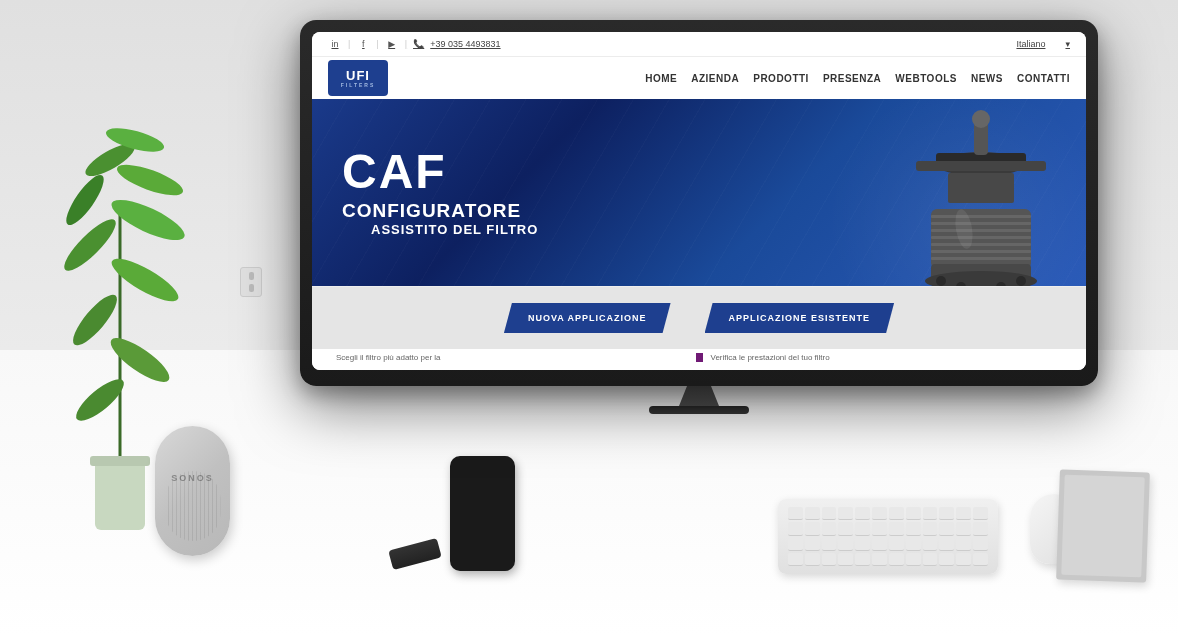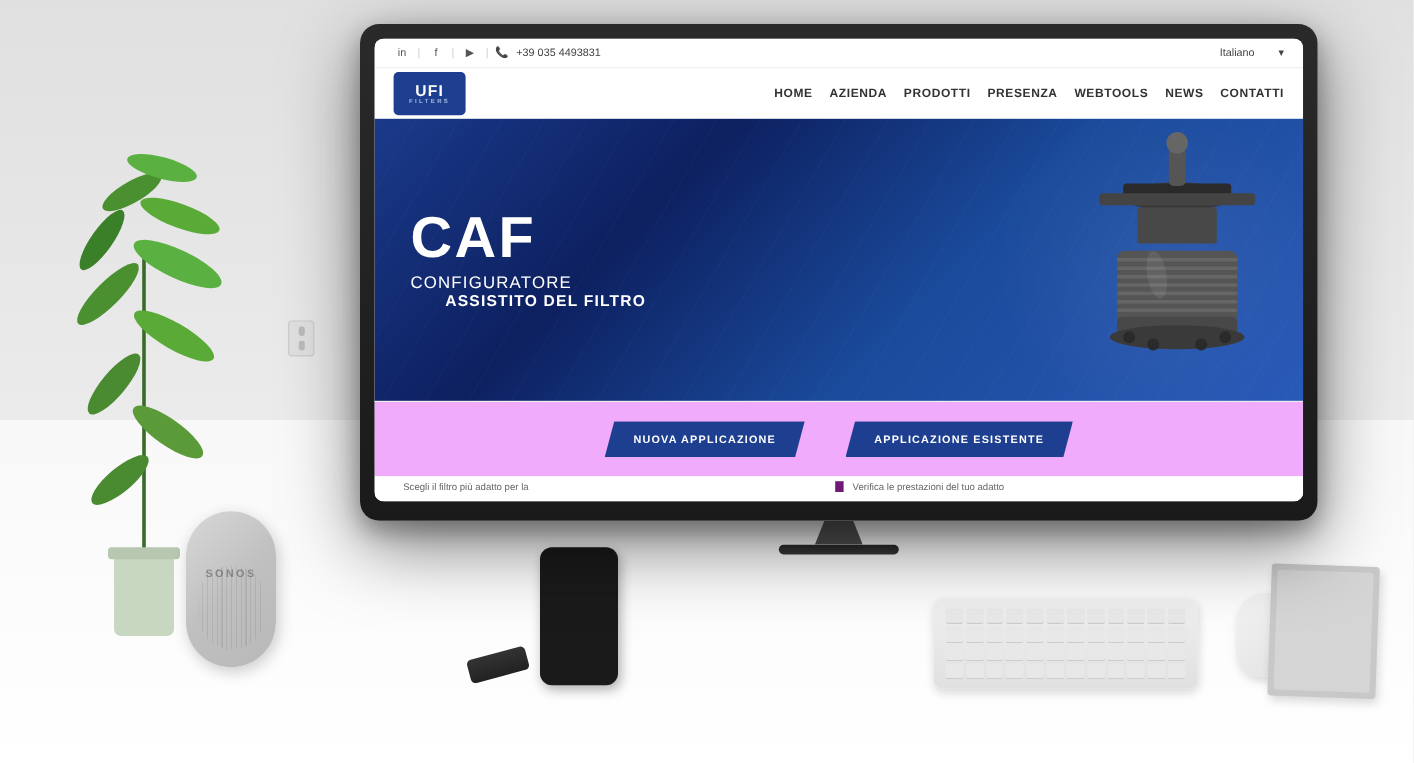--- a/index.html
+++ b/index.html
@@ -215,20 +215,21 @@
     
     .site-topbar {
       background: #fff;
       display: flex;
       align-items: center;
       justify-content: space-between;
       padding: 5px 16px;
       font-size: 9px;
       color: #444;
       border-bottom: 1px solid #eee;
+      text-decoration: underline;
     }
 
     .site-topbar-left {
       display: flex;
       align-items: center;
       gap: 6px;
     }
 
     .site-topbar-right {
       font-size: 9px;
@@ -293,21 +294,21 @@
       font-weight: bold;
       color: #333;
       letter-spacing: 0.5px;
       cursor: pointer;
       text-transform: uppercase;
     }
 
     
     .site-hero {
       background: linear-gradient(135deg, #1a3a8a 0%, #0d2060 30%, #1a4a9a 60%, #2a5ab8 100%);
-      height: 235px;
+      height: 187px;
       position: relative;
       overflow: hidden;
       display: flex;
       align-items: center;
     }
 
     .hero-bg-shape {
       position: absolute;
       right: -20px;
       top: -20px;
@@ -340,22 +341,22 @@
     .hero-caf {
       color: #fff;
       font-size: 48px;
       font-weight: 900;
       line-height: 1;
       letter-spacing: 2px;
     }
 
     .hero-subtitle-1 {
       color: #fff;
-      font-size: 14px;
-      font-weight: normal;
+      font-size: 19px;
+      font-weight: bold;
       letter-spacing: 1px;
       margin-top: 4px;
     }
 
     .hero-subtitle-2 {
       color: #fff;
       font-size: 13px;
       font-weight: bold;
       letter-spacing: 1px;
       margin-left: 29px;
@@ -372,21 +373,21 @@
     }
 
     
     .filter-icon-svg {
       width: 100%;
       height: 100%;
     }
 
     
     .site-buttons {
-      background: #f0abfc;
+      background: #e5e5e5;
       display: flex;
       align-items: center;
       justify-content: center;
       gap: 34px;
       padding: 16px;
       border-top: 1px solid #eee;
     }
 
     .btn-primary {
       background: #1e3f8f;
@@ -661,21 +662,21 @@
           <div class="site-buttons">
             <button class="btn-primary">NUOVA APPLICAZIONE</button>
             <button class="btn-secondary">APPLICAZIONE ESISTENTE</button>
           </div>
 
           <div class="site-bottom-text">
             <div class="bottom-col">
               <span>Scegli il filtro più adatto per la</span>
             </div>
             <div class="bottom-col">
-              <span>Verifica le prestazioni del tuo adatto</span>
+              <span>Verifica le prestazioni del tuo filtro</span>
             </div>
           </div>
 
         </div>
       </div>
     </div>
   </div>
 
   <div class="monitor-stand"></div>
   <div class="monitor-base"></div>

